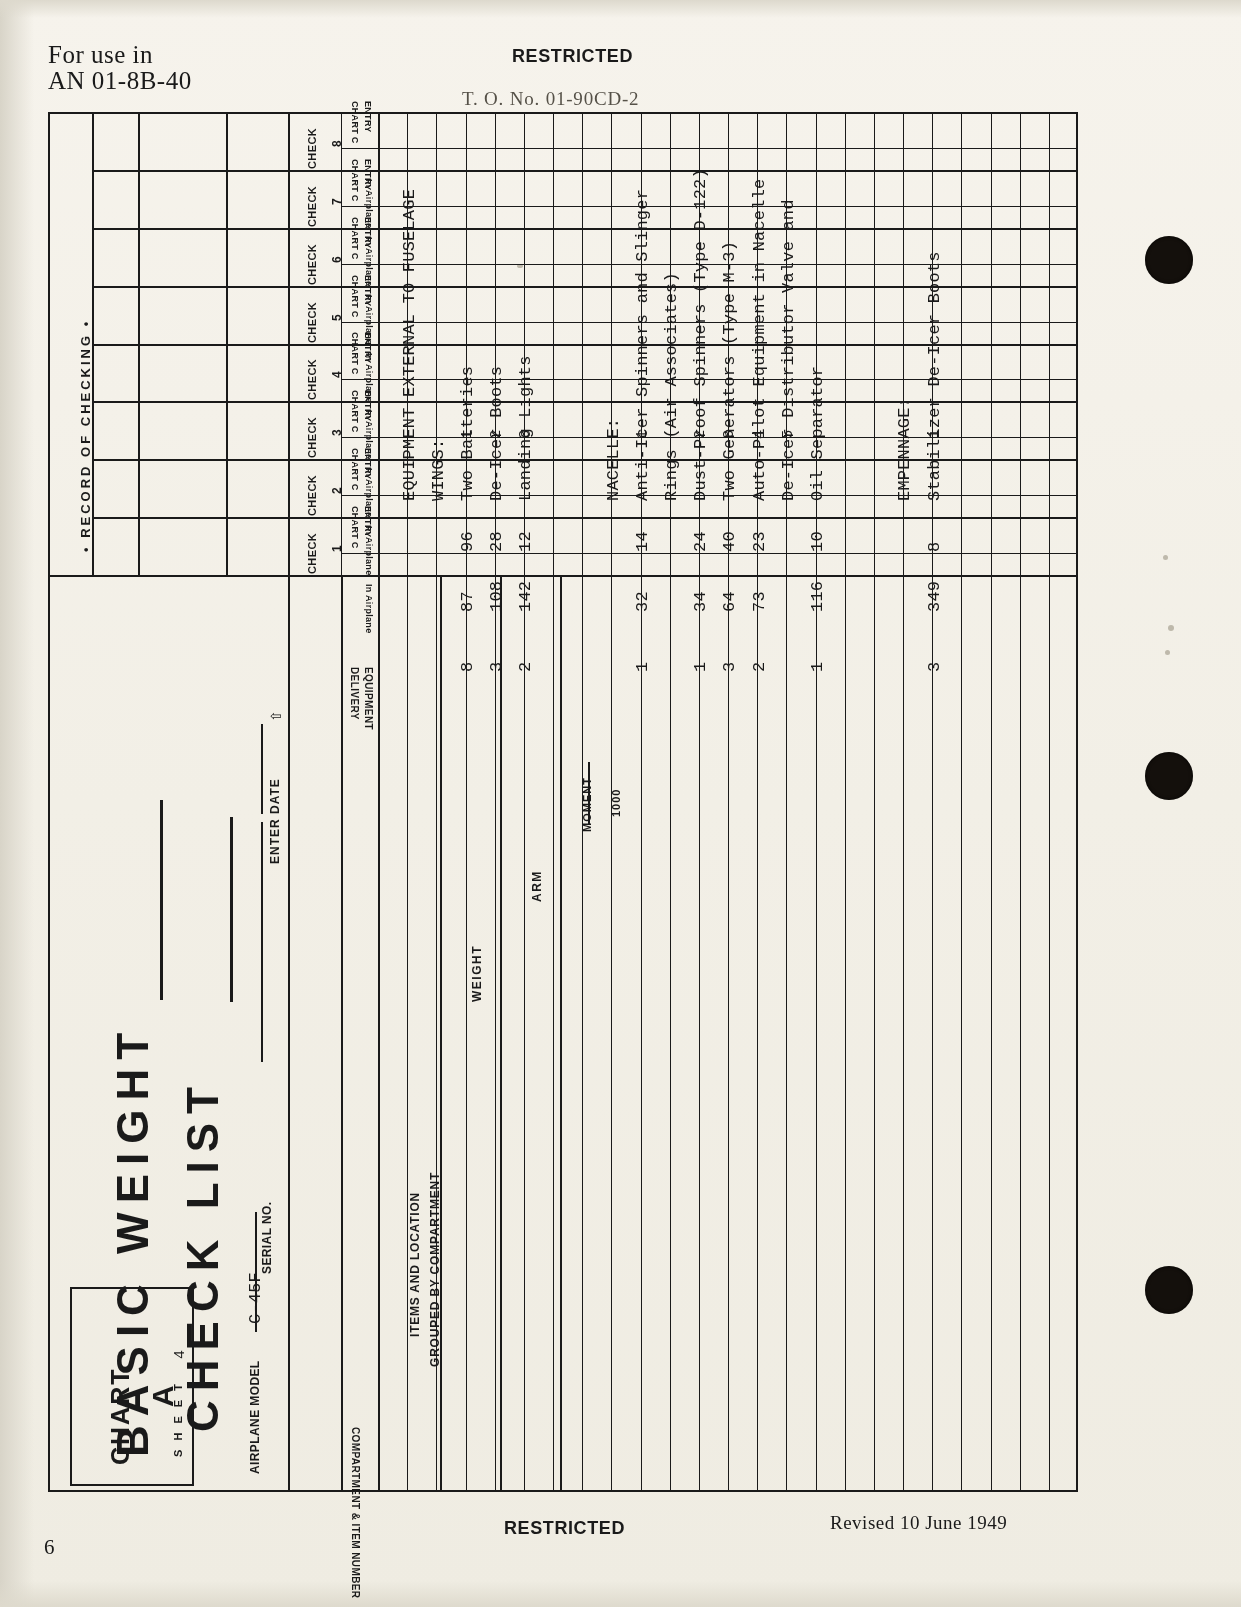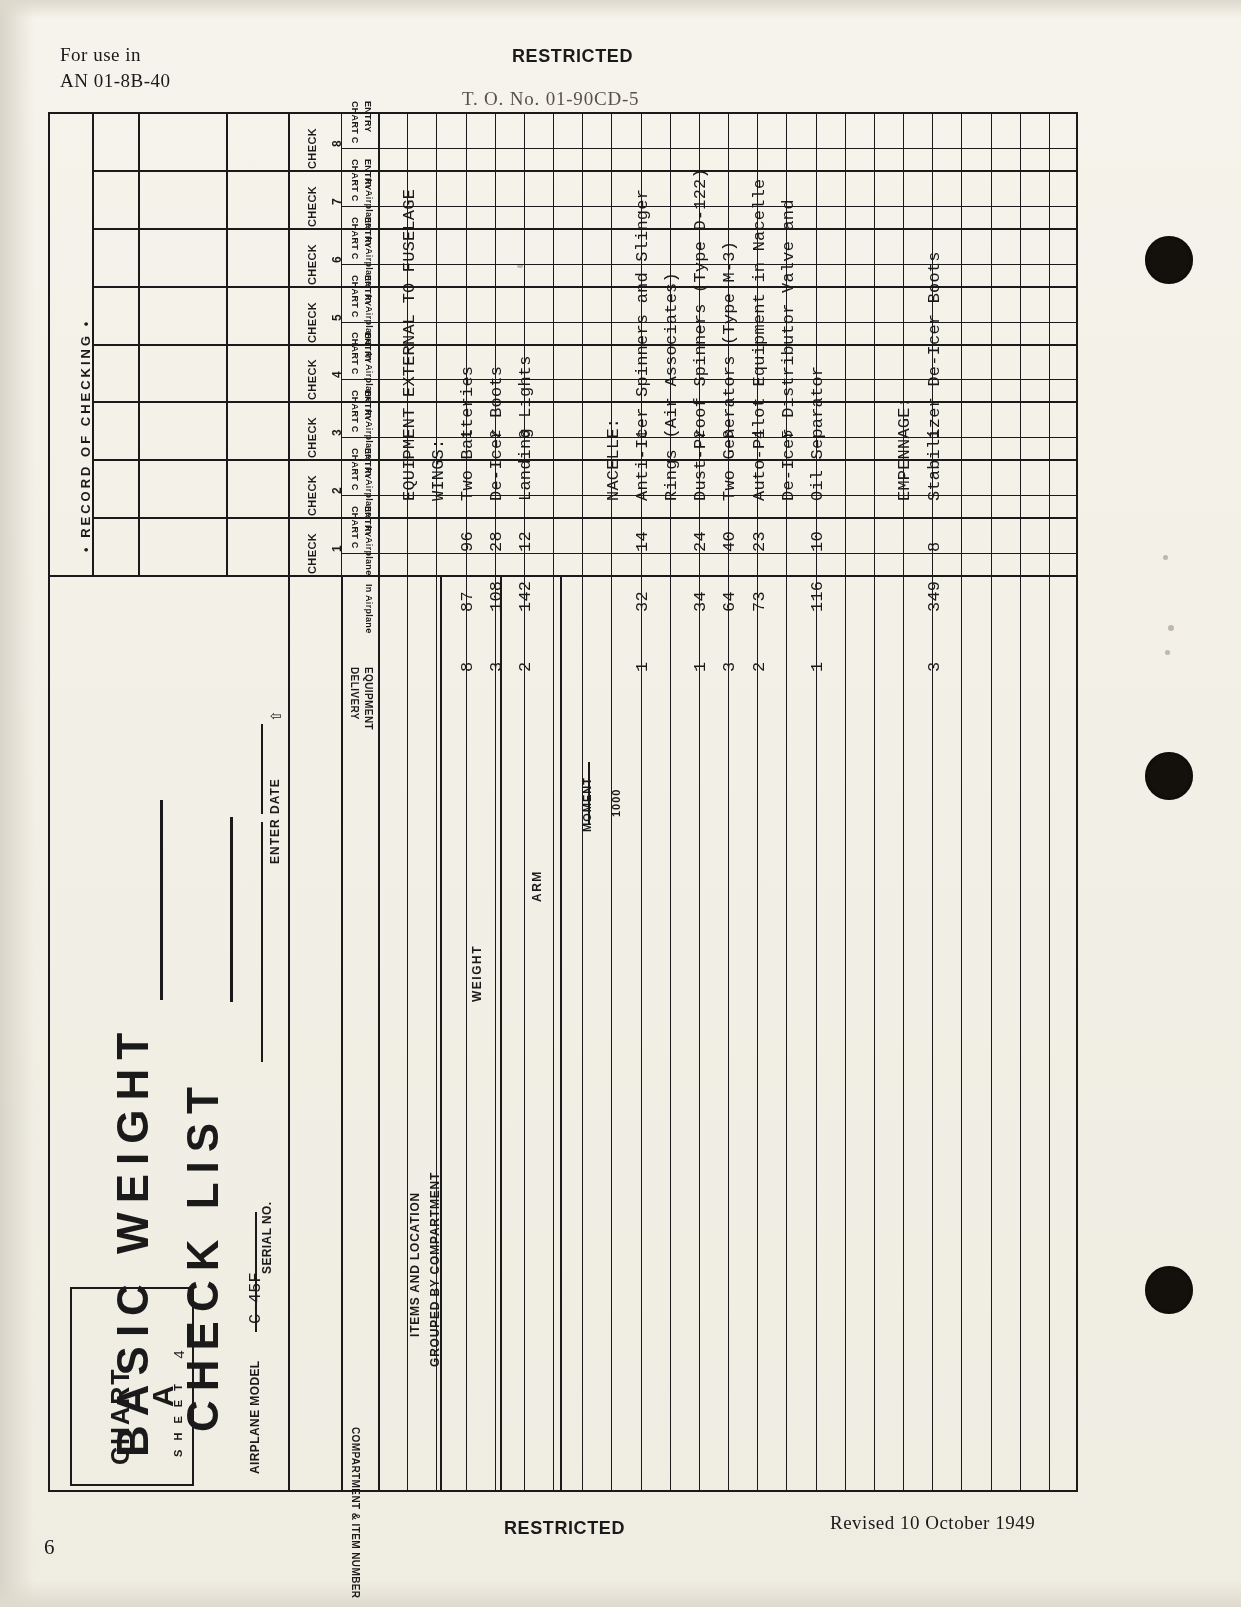--- a/index.html
+++ b/index.html
@@ -26,21 +26,21 @@
   
   .hole{position:absolute;right:48px;width:48px;height:48px;border-radius:50%;
     background:#14100c;box-shadow:0 0 3px 1px rgba(0,0,0,.5) inset;}
   .hole.h1{top:236px;}
   .hole.h2{top:752px;}
   .hole.h3{top:1266px;}
 
   .smudge{position:absolute;border-radius:50%;background:#8a8270;opacity:.5;}
 
   
-  .hdr-use{position:absolute;left:60px;top:42px;font-size:19px;line-height:26px;letter-spacing:.5px;}
+  .hdr-use{position:absolute;left:48px;top:42px;font-size:25px;line-height:26px;letter-spacing:.5px;}
   .hdr-restricted{position:absolute;left:512px;top:46px;font-family:"Liberation Sans",sans-serif;font-weight:bold;font-size:18px;letter-spacing:.6px;}
   .hdr-to{position:absolute;left:462px;top:88px;font-size:19px;letter-spacing:.8px;color:#3a352c;opacity:.85;}
   .ftr-restricted{position:absolute;left:504px;top:1518px;font-family:"Liberation Sans",sans-serif;font-weight:bold;font-size:18px;letter-spacing:.6px;}
   .ftr-revised{position:absolute;left:830px;top:1512px;font-size:19px;letter-spacing:.5px;}
   .ftr-page{position:absolute;left:44px;top:1535px;font-size:21px;}
 
   
   .form-wrap{position:absolute;left:48px;top:112px;width:1030px;height:1380px;}
   .frame{position:absolute;inset:0;border:2px solid #1a1a1a;}
 
@@ -79,24 +79,24 @@
   <div class="smudge" style="left:1163px;top:555px;width:5px;height:5px;"></div>
   <div class="smudge" style="left:1168px;top:625px;width:6px;height:6px;"></div>
   <div class="smudge" style="left:1165px;top:650px;width:5px;height:5px;"></div>
   <div class="smudge" style="left:517px;top:264px;width:6px;height:4px;"></div>
 
   <div class="hdr-use">
     <div>For use in</div>
     <div>AN 01-8B-40</div>
   </div>
   <div class="hdr-restricted">RESTRICTED</div>
-  <div class="hdr-to">T. O. No. 01-90CD-5</div>
+  <div class="hdr-to">T. O. No. 01-90CD-2</div>
 
   <div class="ftr-restricted">RESTRICTED</div>
-  <div class="ftr-revised">Revised 10 October 1949</div>
+  <div class="ftr-revised">Revised 10 June 1949</div>
   <div class="ftr-page">6</div>
 
   <div class="form-wrap">
     <div class="frame"></div>
 
     <div class="hline thick" style="left:0;top:463px;width:1030px;"></div>
 
     <div id="roc">
 
       <div class="vline thick" style="left:44px;top:0;height:463px;"></div>

